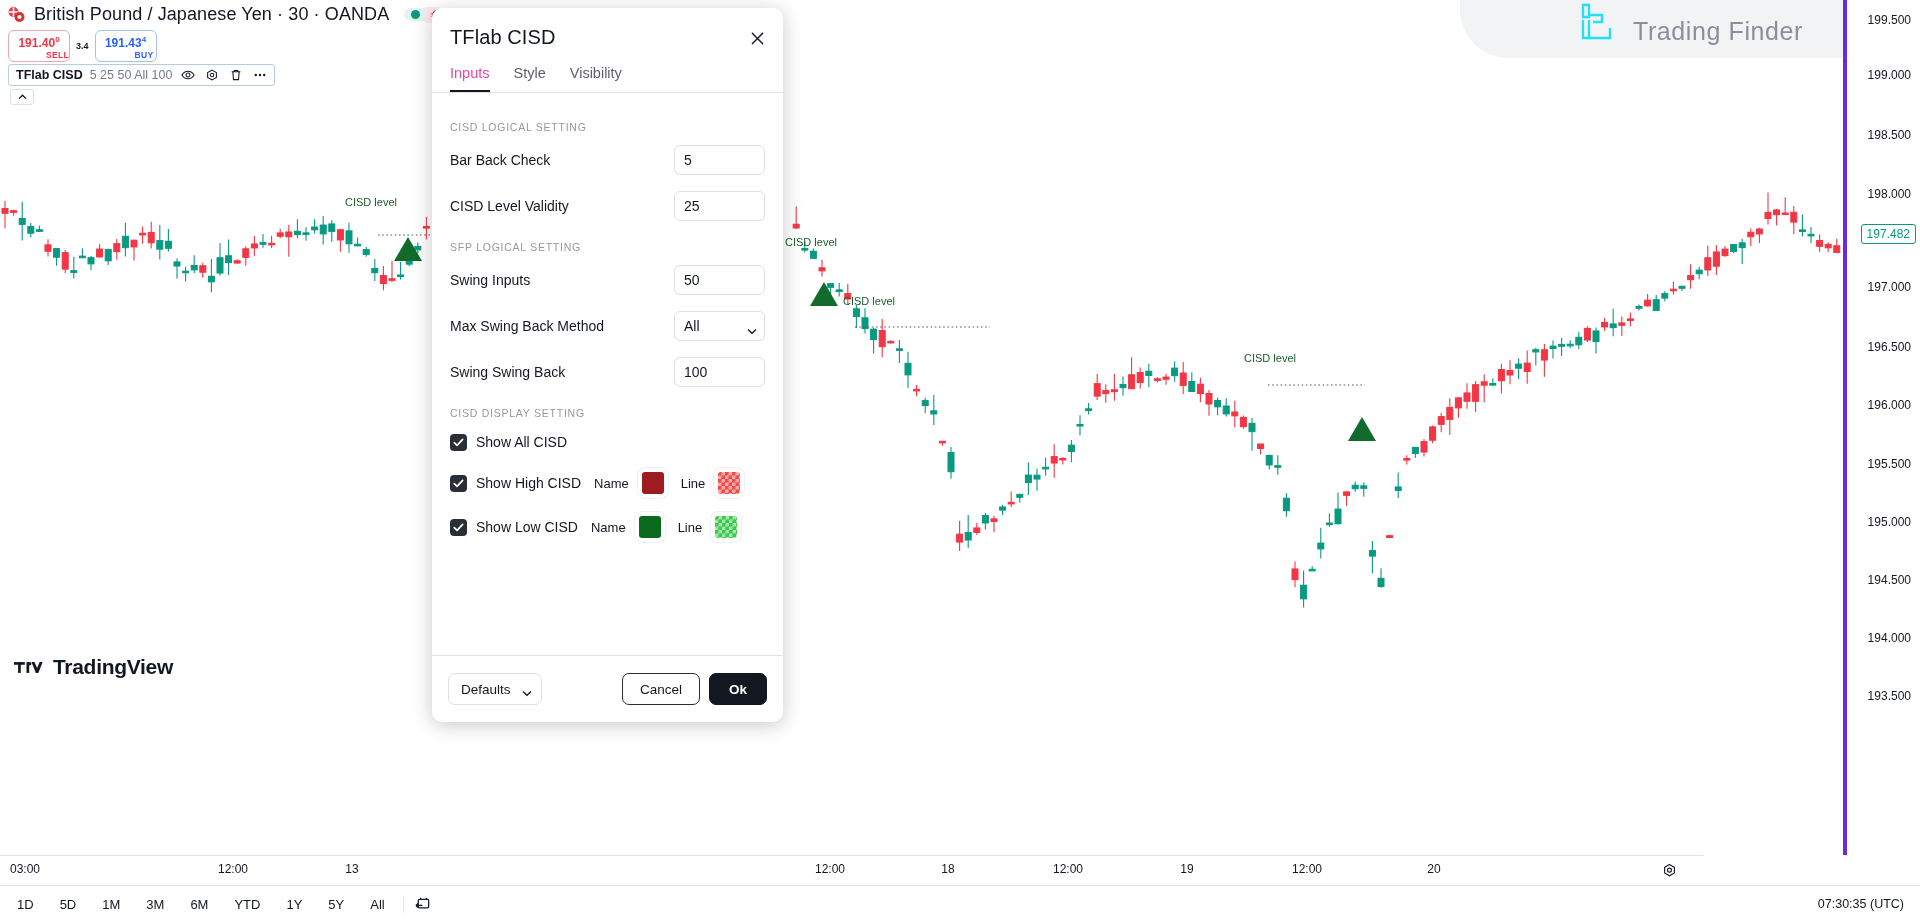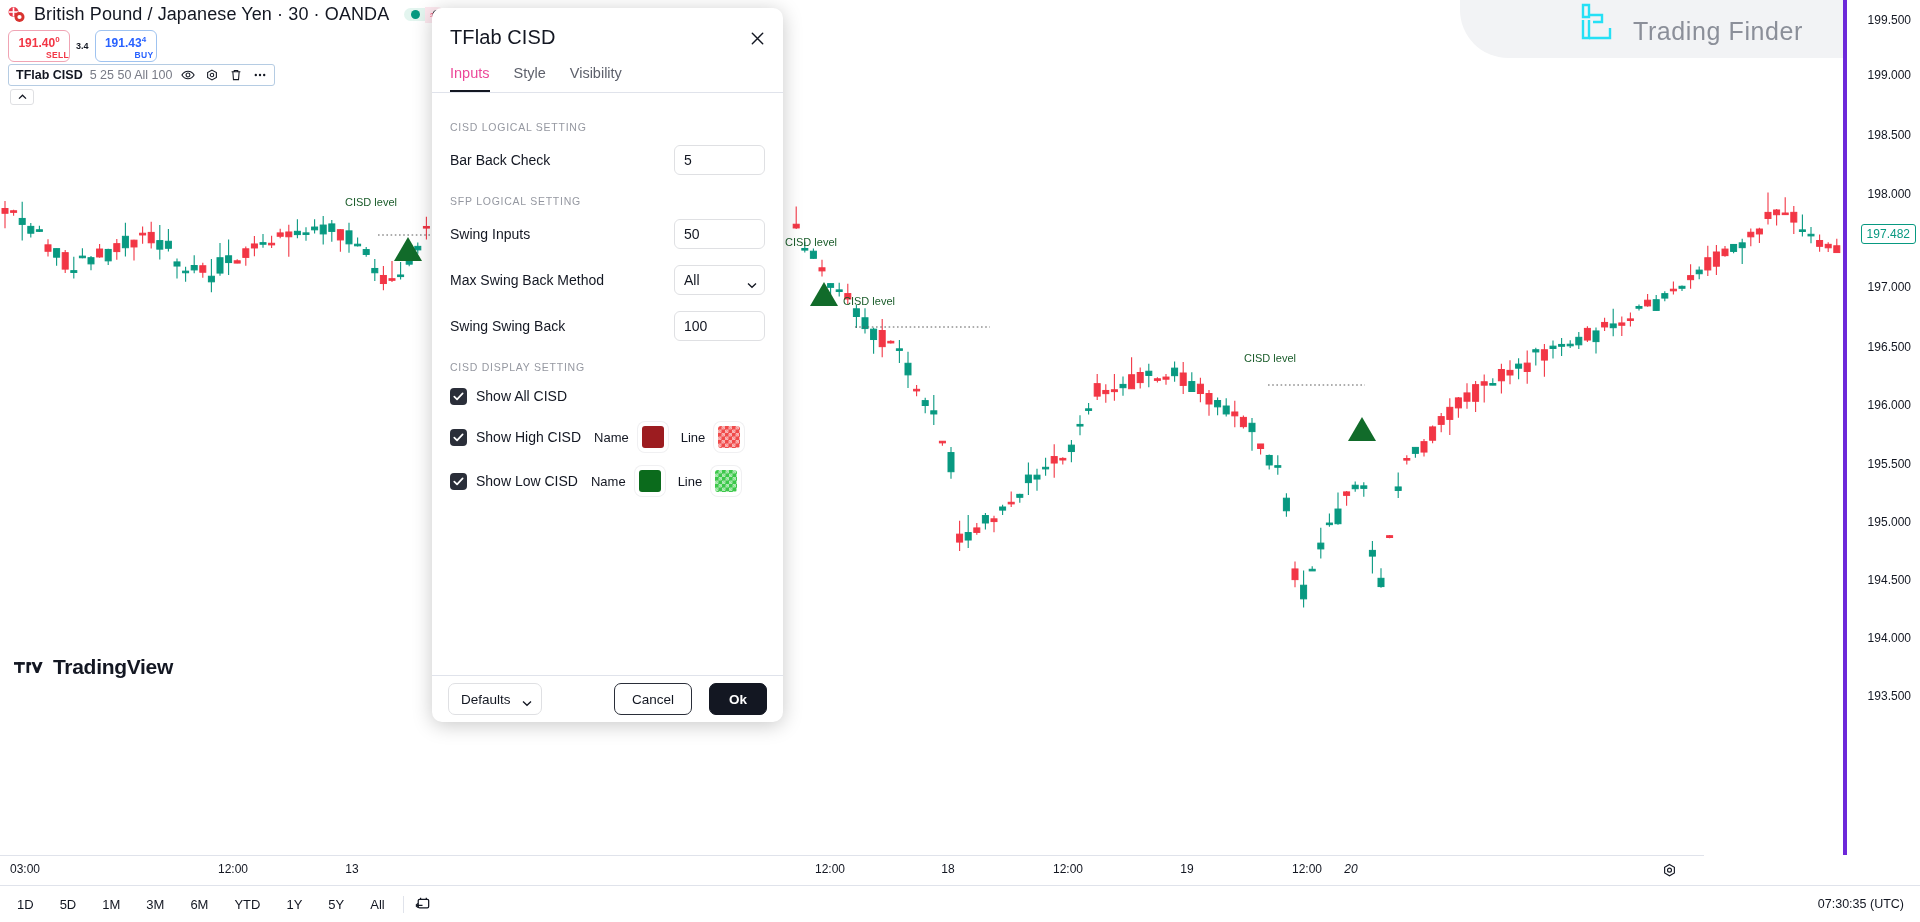--- a/index.html
+++ b/index.html
@@ -127,26 +127,26 @@
   .swatch-btn { width:30px; height:30px; border-radius:7px; background:#fff;
       box-shadow:0 0 0 1px #f0f0f2; display:flex; align-items:center; justify-content:center; cursor:pointer;}
   .swatch { width:22px; height:22px; border-radius:3px; }
   .swatch.checker { position:relative; overflow:hidden; }
   .swatch.checker::after { content:""; position:absolute; inset:0;
       background-image:
         linear-gradient(45deg, rgba(255,255,255,.55) 25%, transparent 25%, transparent 75%, rgba(255,255,255,.55) 75%),
         linear-gradient(45deg, rgba(255,255,255,.55) 25%, transparent 25%, transparent 75%, rgba(255,255,255,.55) 75%);
       background-size:7px 7px; background-position:0 0, 3.5px 3.5px; }
 
-  #dlg-foot { border-top:1px solid #e0e3eb; padding:7px 16px; display:flex; align-items:center; }
+  #dlg-foot { border-top:1px solid #e0e3eb; padding:17px 16px; display:flex; align-items:center; }
   .defaults-btn { position:relative; height:32px; border:1px solid #dfe0e3; border-radius:7px;
       background:#fff; font-size:13.5px; color:#131722; padding:0 30px 0 12px; display:flex;
       align-items:center; cursor:pointer; font-family:inherit;}
   .defaults-btn .select-chev { top:11px; right:9px; }
-  #foot-right { margin-left:auto; display:flex; gap:17px; }
+  #foot-right { margin-left:auto; display:flex; gap:9px; }
   .btn { height:32px; border-radius:7px; font-size:13.5px; cursor:pointer; font-family:inherit;
          display:flex; align-items:center; justify-content:center; }
   .btn-cancel { border:1px solid #2a2e39; background:#fff; color:#131722; padding:0 17px; }
   .btn-ok { border:1px solid #131722; background:#131722; color:#fff; padding:0 19px; font-weight:600;}
 
   .cisd-label { position:absolute; font-size:11px; color:#1a5c2a; white-space:nowrap; }
 </style>
 </head>
 <body>
 
@@ -629,21 +629,21 @@
         </svg>
       </span>
     <div class="time-tick" style="left: 25px;">03:00</div>
         <div class="time-tick" style="left: 233px;">12:00</div>
         <div class="time-tick" style="left: 352px;">13</div>
         <div class="time-tick" style="left: 830px;">12:00</div>
         <div class="time-tick" style="left: 948px;">18</div>
         <div class="time-tick" style="left: 1068px;">12:00</div>
         <div class="time-tick" style="left: 1187px;">19</div>
         <div class="time-tick" style="left: 1307px;">12:00</div>
-        <div class="time-tick" style="left: 1351px; font-style: italic;">20</div>
+        <div class="time-tick" style="left: 1434px;">20</div>
       </div>
   </div>
 
   <div id="bottom-bar">
     <div id="range-tabs">
         <span class="range-tab">1D</span>
         <span class="range-tab">5D</span>
         <span class="range-tab">1M</span>
         <span class="range-tab">3M</span>
         <span class="range-tab">6M</span>
@@ -676,20 +676,24 @@
         <div class="dlg-tab active">Inputs</div>
         <div class="dlg-tab">Style</div>
         <div class="dlg-tab">Visibility</div>
       </div>
 
     <div id="dlg-body">
         <div class="section-head">CISD LOGICAL SETTING</div>
         <div class="field-row">
           <div class="field-label">Bar Back Check</div>
           <div class="field-control"><input class="text-input" type="text" value="5" style=""></div>
+        </div>
+        <div class="field-row">
+          <div class="field-label">CISD Level Validity</div>
+          <div class="field-control"><input class="text-input" type="text" value="25" style=""></div>
         </div>
         <div class="section-head">SFP LOGICAL SETTING</div>
         <div class="field-row">
           <div class="field-label">Swing Inputs</div>
           <div class="field-control"><input class="text-input" type="text" value="50" style=""></div>
         </div>
         <div class="field-row">
           <div class="field-label">Max Swing Back Method</div>
           <div class="field-control">
             <div class="select-wrap">

